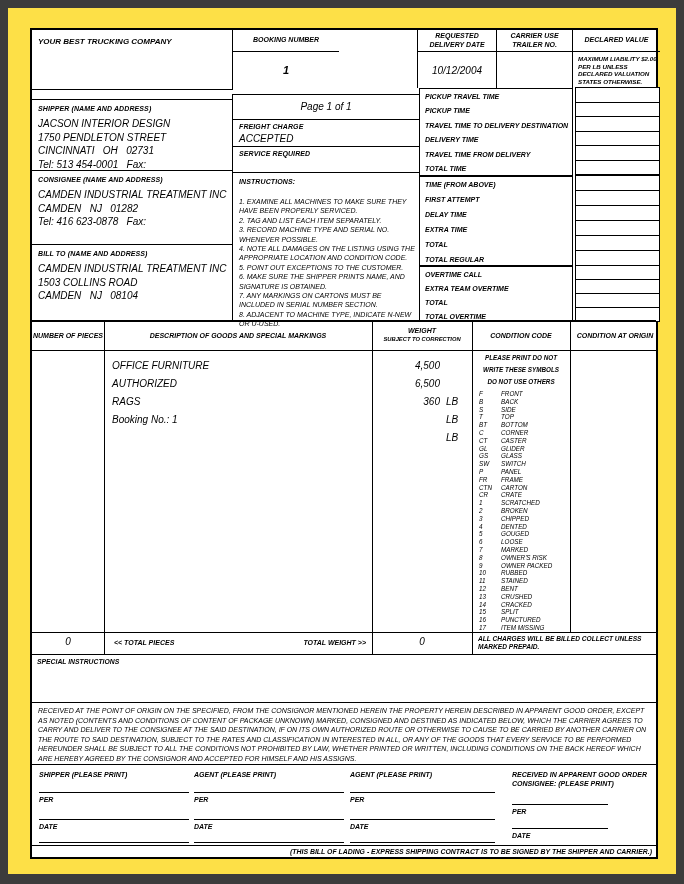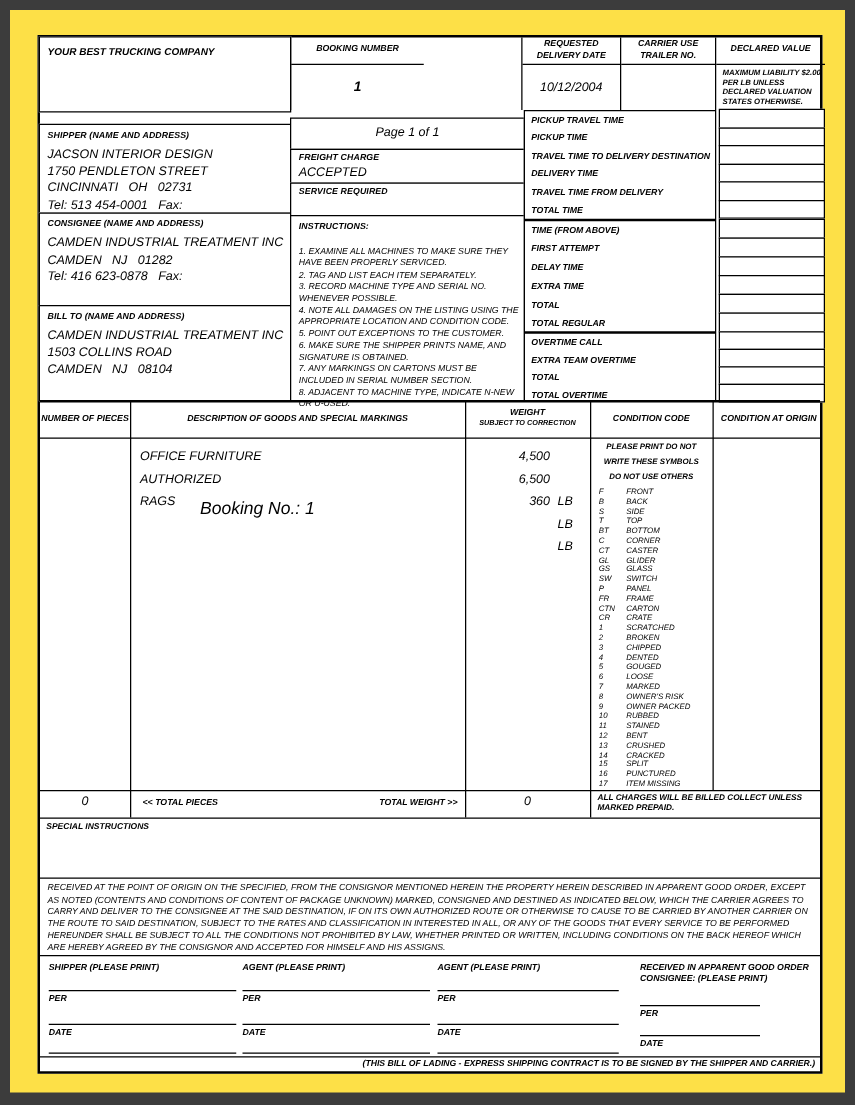--- a/index.html
+++ b/index.html
@@ -233,21 +233,21 @@
           <div class="goods-desc">AUTHORIZED</div>
           <div class="goods-weight">6,500</div>
           <div class="goods-unit">LB</div>
         </div>
         <div class="goods-row">
           <div class="goods-desc">RAGS</div>
           <div class="goods-weight">360</div>
           <div class="goods-unit">LB</div>
         </div>
       </div>
-    <div class="nb" style="left:80px;top:368px;font-size:14px;margin-left:48px;">Booking No.: 1</div>
+    <div class="nb" style="left:80px;top:384px;font-size:10px;">Booking No.: 1</div>
 
     <div class="nb" style="left:440px;top:320px;width:98px;">
       <div id="cond-note">
           <div class="cond-note">PLEASE PRINT DO NOT</div>
           <div class="cond-note">WRITE THESE SYMBOLS</div>
           <div class="cond-note">DO NOT USE OTHERS</div>
         </div>
       <div id="cond-list" style="margin-top:3px;">
           <div class="cond-row">
             <div class="cond-code">F</div>

